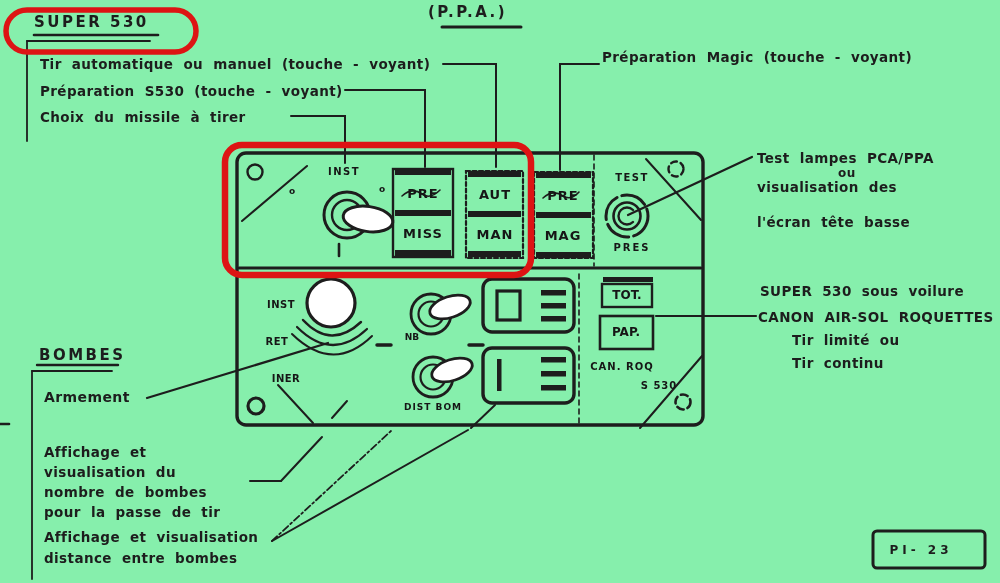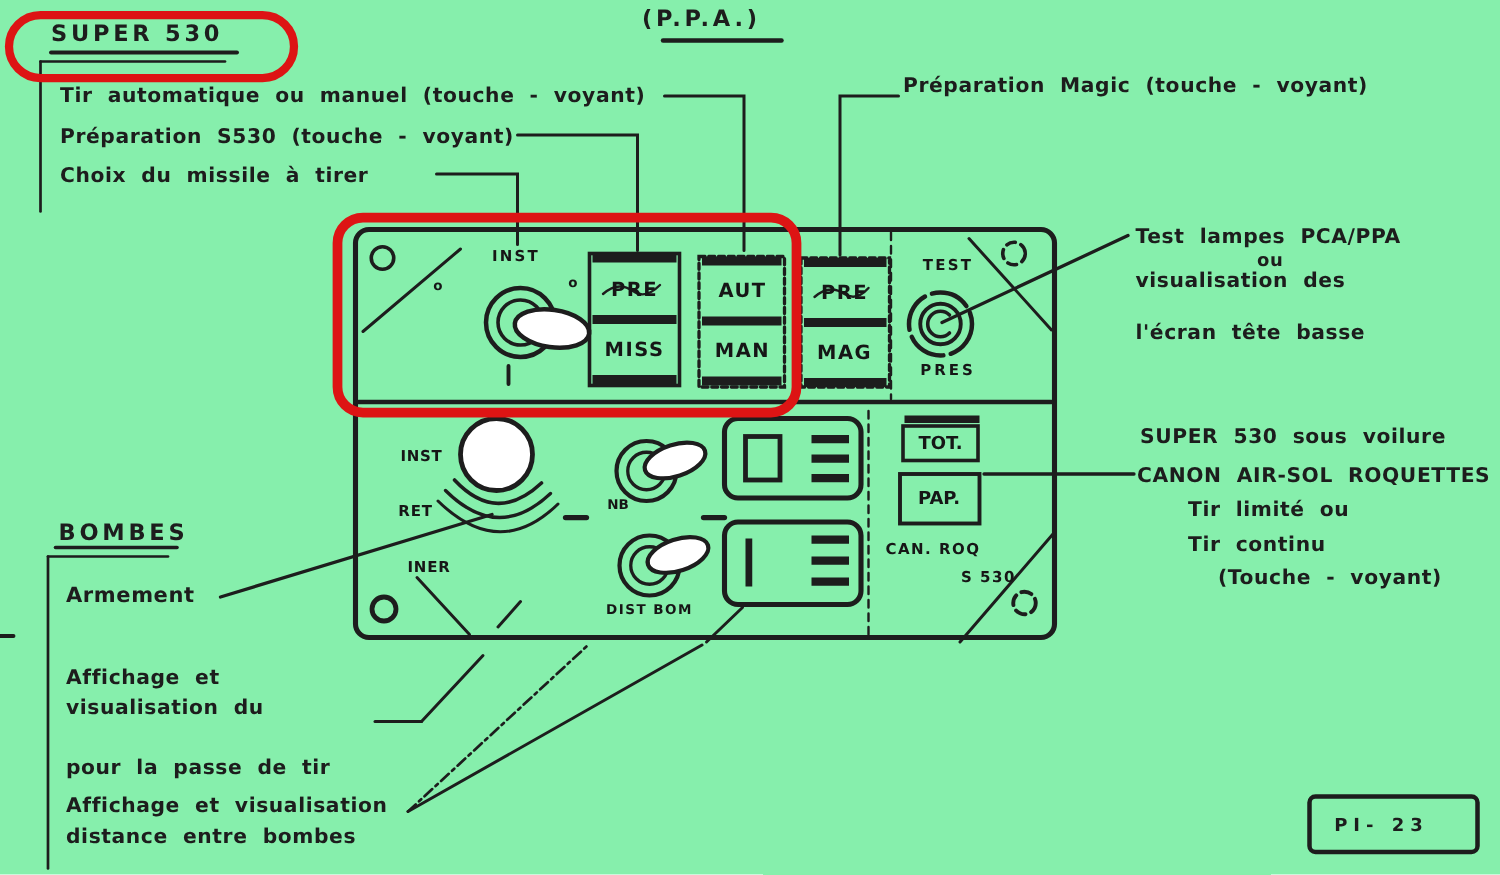--- a/index.html
+++ b/index.html
@@ -188,26 +188,26 @@
 
   <div class="txt callout" style="left:757px;top:150px;">Test lampes PCA/PPA</div>
   <div class="txt callout" style="left:838px;top:166px;font-size:12px;">ou</div>
   <div class="txt callout" style="left:757px;top:179px;">visualisation des</div>
   <div class="txt callout" style="left:757px;top:214px;">l'écran tête basse</div>
 
   <div class="txt callout" style="left:760px;top:283px;">SUPER 530 sous voilure</div>
   <div class="txt callout" style="left:758px;top:309px;font-weight:700;">CANON AIR-SOL ROQUETTES</div>
   <div class="txt callout" style="left:792px;top:332px;">Tir limité ou</div>
   <div class="txt callout" style="left:792px;top:355px;">Tir continu</div>
-  <div class="txt callout" style="left:812px;top:377px;">(Touche - voyant)</div>
 
   <div class="txt title" style="left:39px;top:346px;">BOMBES</div>
   <div class="txt callout" style="left:44px;top:389px;font-size:14px;">Armement</div>
   <div class="txt callout" style="left:44px;top:444px;">Affichage et</div>
   <div class="txt callout" style="left:44px;top:464px;">visualisation du</div>
+  <div class="txt callout" style="left:44px;top:484px;">nombre de bombes</div>
   <div class="txt callout" style="left:44px;top:504px;">pour la passe de tir</div>
   <div class="txt callout" style="left:44px;top:529px;">Affichage et visualisation</div>
   <div class="txt callout" style="left:44px;top:550px;">distance entre bombes</div>
 
   <div class="cl sm" style="left:344px;top:166px;letter-spacing:1.5px;">INST</div>
   <div class="cl xs" style="left:292px;top:186px;">o</div>
   <div class="cl xs" style="left:382px;top:184px;">o</div>
 
   <div class="cl pl" style="left:423px;top:186px;">PRE</div>
   <div class="cl pl" style="left:423px;top:226px;">MISS</div>

